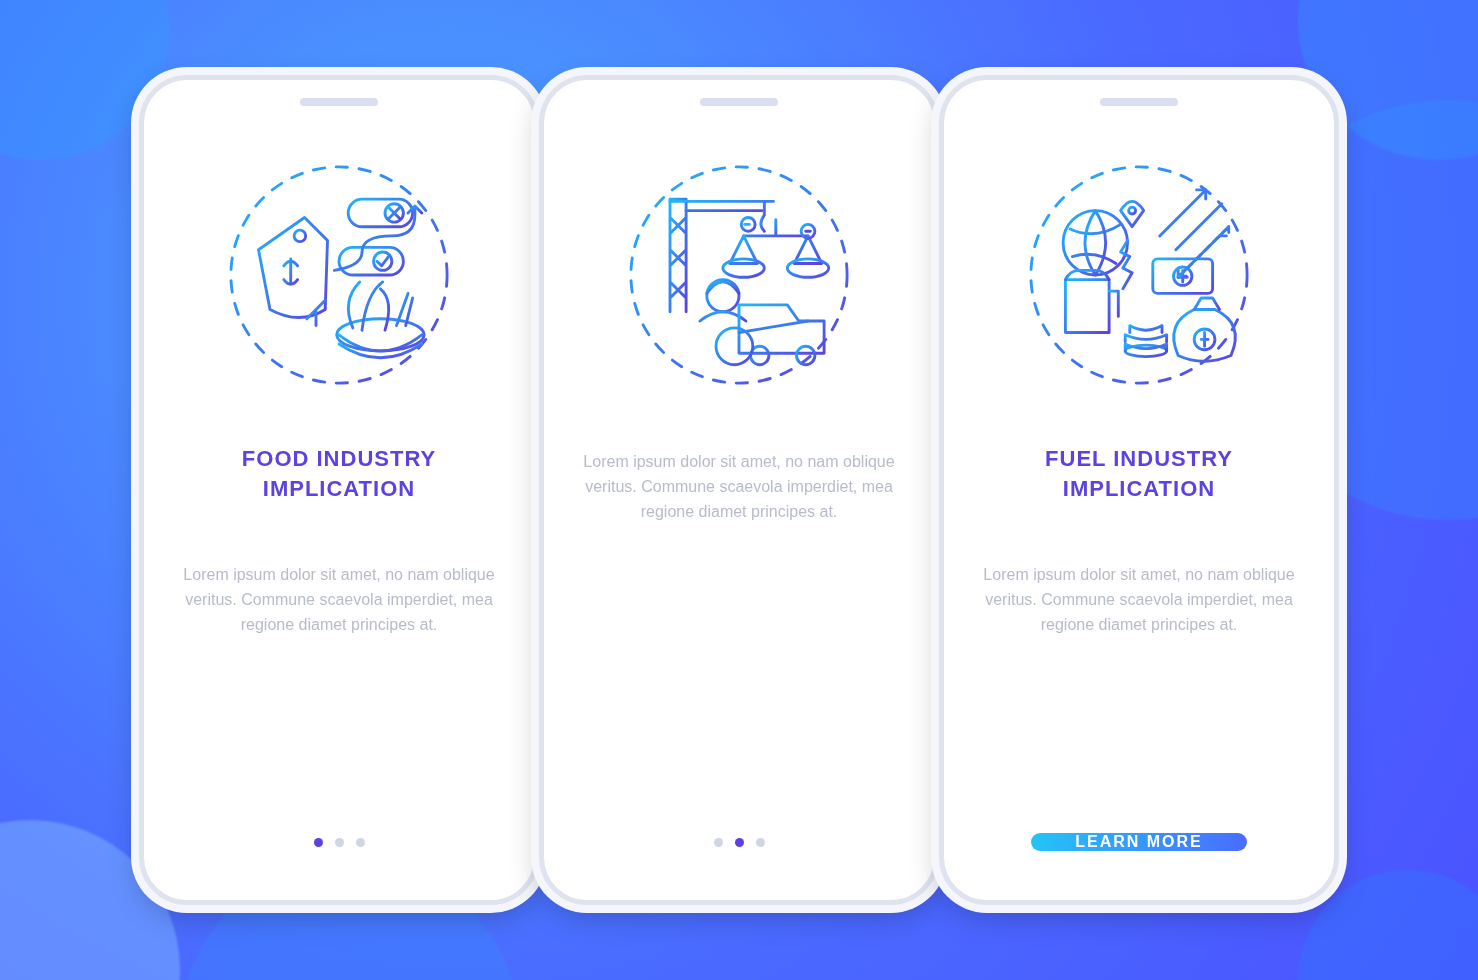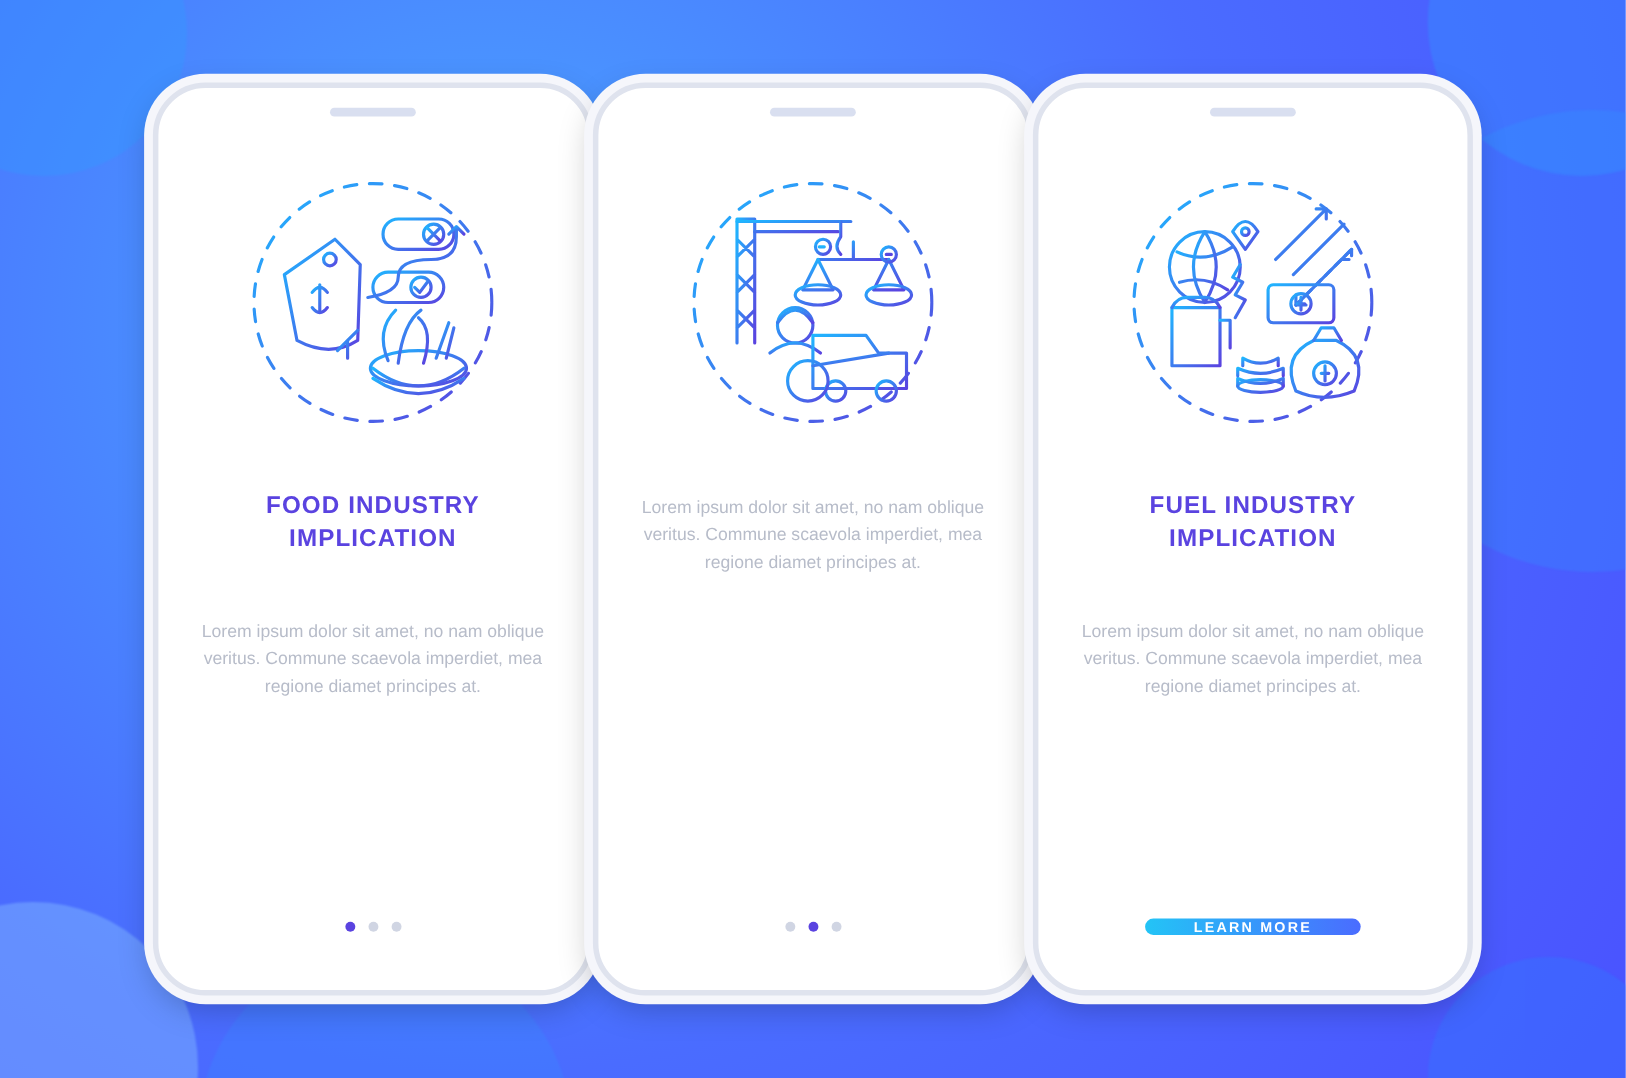--- a/index.html
+++ b/index.html
@@ -104,21 +104,21 @@
     width: 9px; height: 9px;
     border-radius: 50%;
     background: #d0d5e3;
   }
   .dot.on { background: #5a43e0; }
 
   .cta {
     border: none;
     padding: 0 44px;
     border-radius: 40px;
-    font-size: 13px;
+    font-size: 16px;
     font-weight: 600;
     letter-spacing: 2px;
     color: #fff;
     background: linear-gradient(90deg, #23c4f6 0%, #4a6cff 100%);
     cursor: pointer;
   }
 
   
   .illus svg * {
     fill: none;

